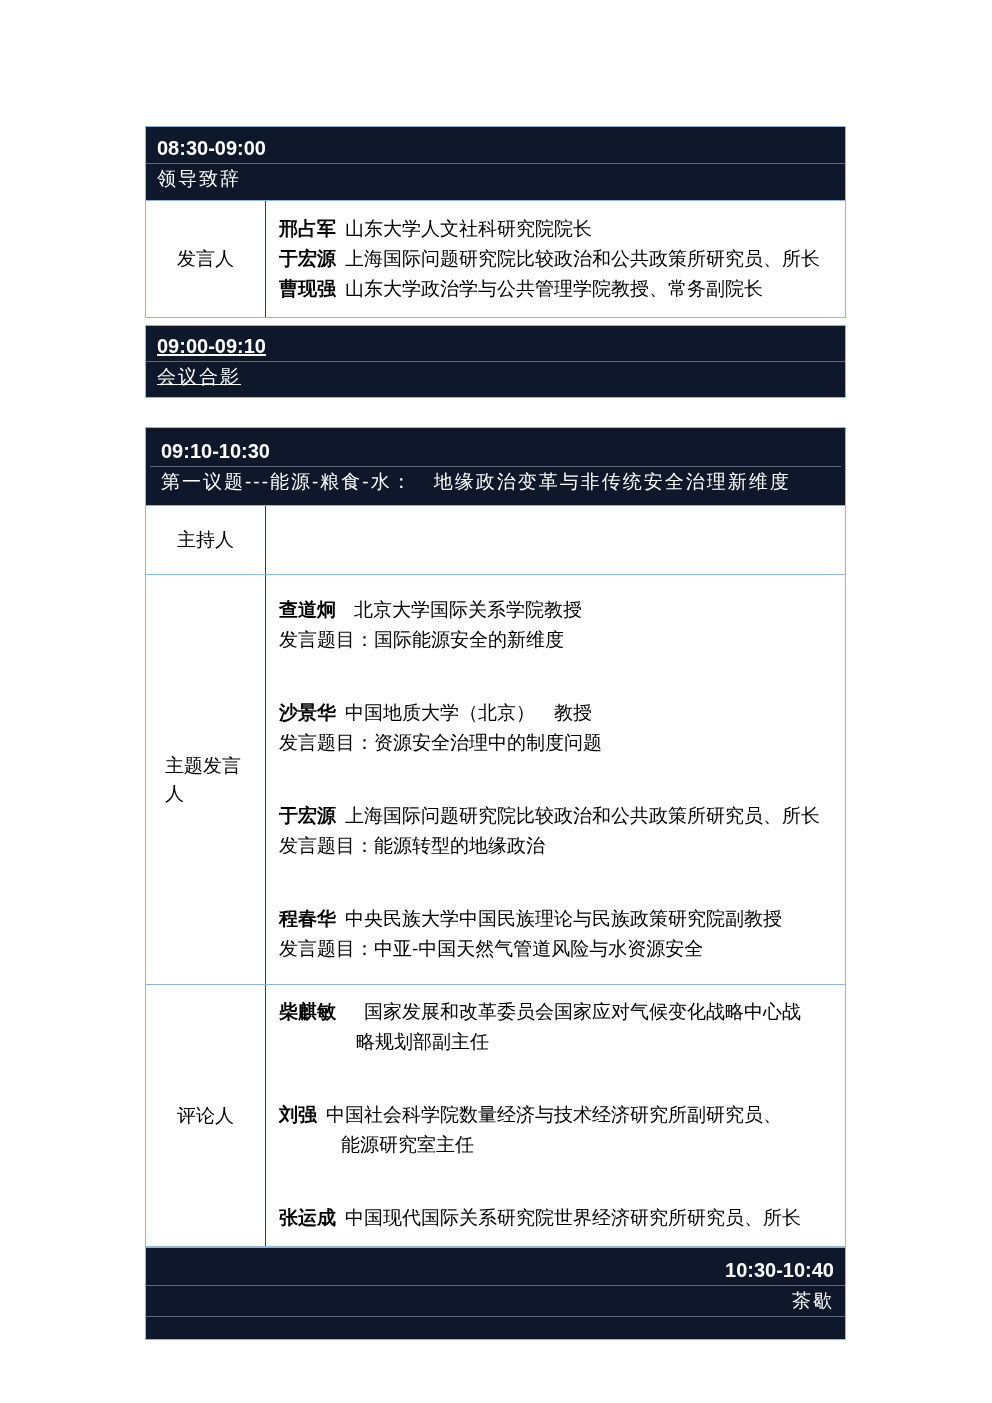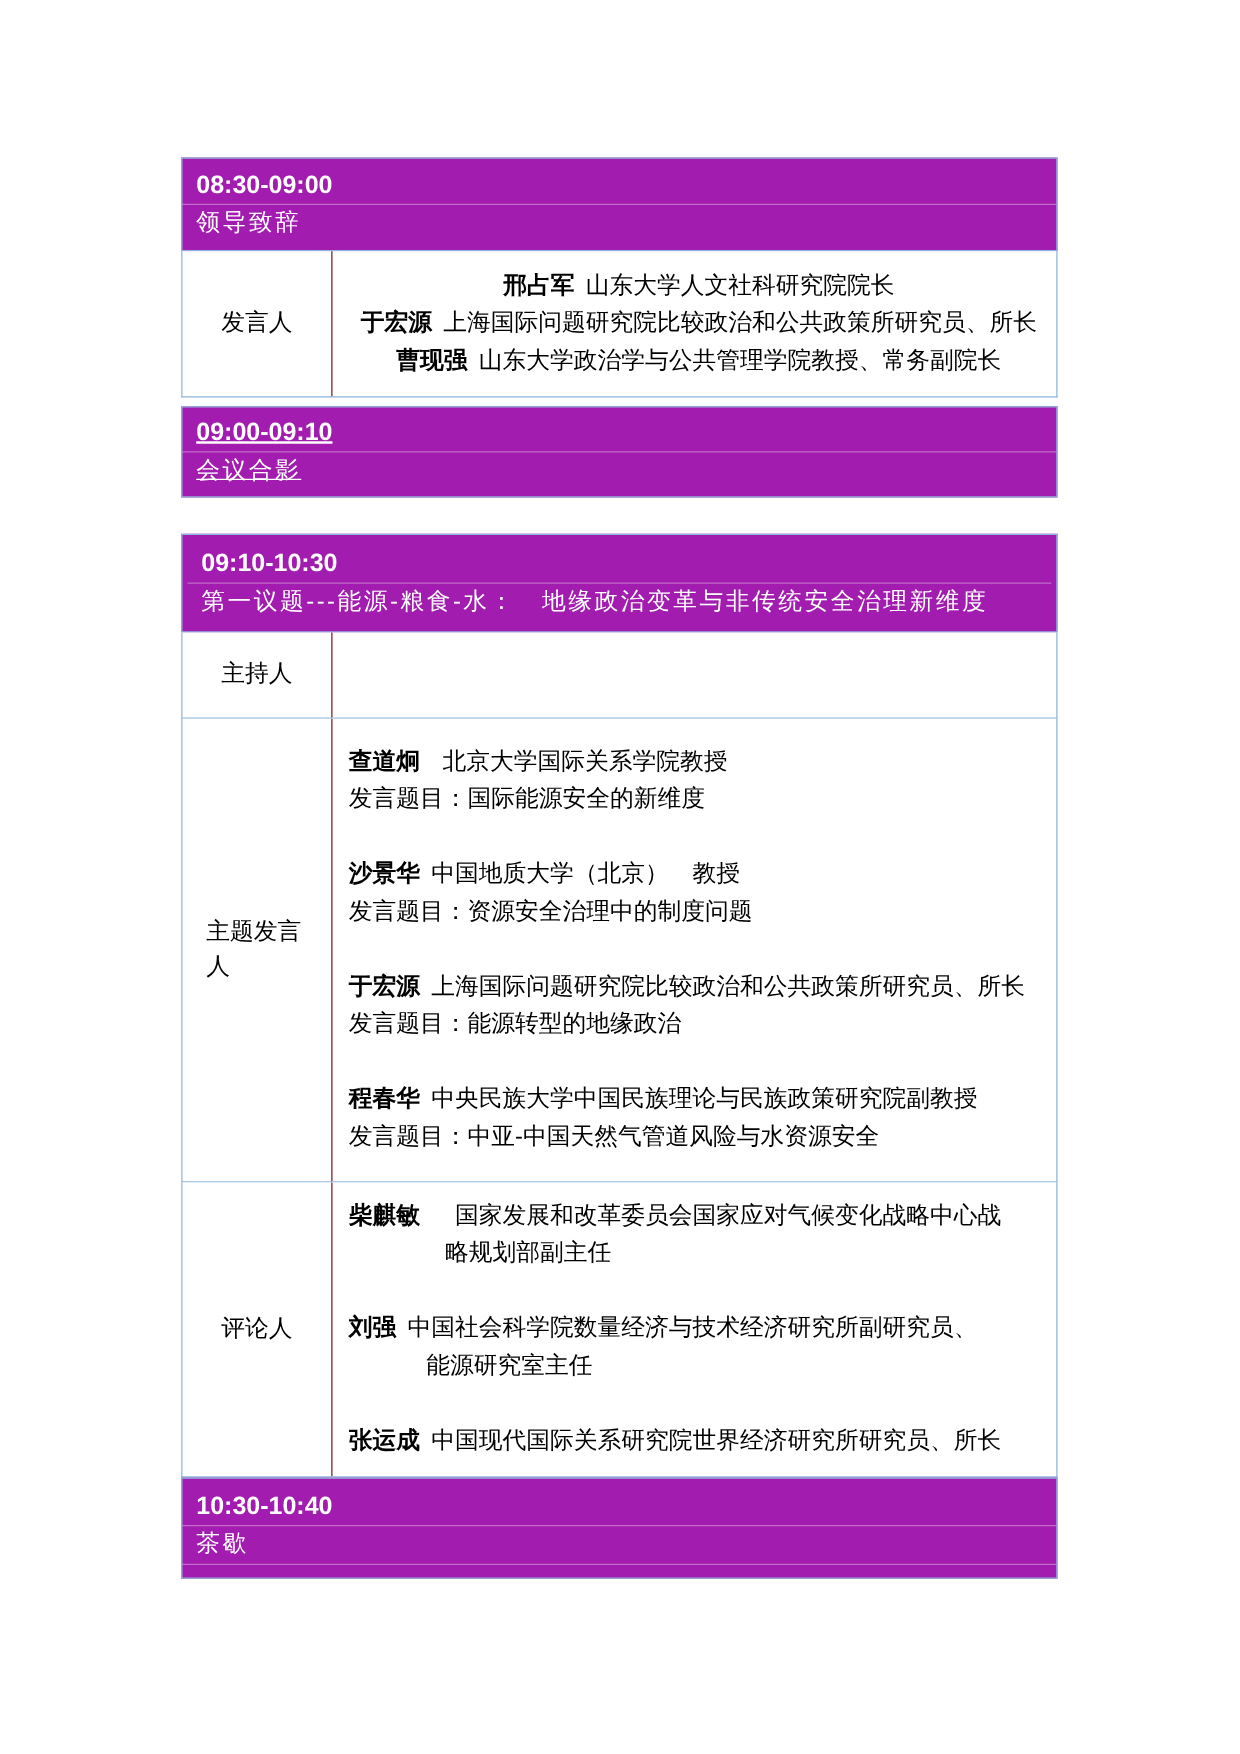--- a/index.html
+++ b/index.html
@@ -7,42 +7,42 @@
   body {
     width: 992px; height: 1403px;
     font-family: "Liberation Sans", "DejaVu Sans", sans-serif;
     color: #000000;
   }
   .page { position: relative; width: 992px; height: 1403px; background: #ffffff; overflow: hidden; }
   .doc { position: absolute; left: 145px; top: 126px; width: 701px; }
 
   
   .tblock {
-    background: #a21caf;
+    background: #0f172a;
     color: #ffffff;
     border: 1px solid #8FB6DC;
   }
   .tblock .tb-time {
     font-weight: bold;
     font-size: 20px;
     line-height: 30px;
     padding: 0 11px;
     border-bottom: 1px solid rgba(255,255,255,0.35);
   }
   .tblock .tb-title {
     font-size: 19px;
     letter-spacing: 2px;
     line-height: 30px;
     padding: 0 11px;
     white-space: nowrap;
   }
   .tblock.b1 { padding: 6px 0; }
   .tblock.b2 { padding: 5px 0; margin-top: 7px; text-decoration: underline; }
   .tblock.b3 { padding: 8px 4px; margin-top: 29px; }
-  .tblock.b4 { padding: 7px 0 0 0; }
+  .tblock.b4 { padding: 7px 0 12px 0; text-align: right; }
   .tblock.b4 .tb-title { border-bottom: 1px solid rgba(255,255,255,0.35); }
   .tblock.b4 .tb-filler { height: 10px; }
 
   
   .trow {
     display: flex;
     border-left: 1px solid #8FB6DC;
     border-right: 1px solid #8FB6DC;
     border-bottom: 1px solid #8FB6DC;
     background: #ffffff;
@@ -58,33 +58,33 @@
     line-height: 28px;
     padding: 20px 19px;
   }
   .content-cell {
     flex: 1 1 auto;
     font-size: 19px;
     line-height: 30px;
     padding-left: 13px;
     padding-right: 6px;
   }
-  .row-speakers     .content-cell { padding-top: 13px; padding-bottom: 13px; text-align: center; }
+  .row-speakers     .content-cell { padding-top: 13px; padding-bottom: 13px; }
   .row-moderator    .content-cell { padding-top: 11px; padding-bottom: 11px; }
   .row-keynote      .content-cell { padding-top: 20px; padding-bottom: 20px; }
   .row-commentators .content-cell { padding-top: 12px; padding-bottom: 13px; }
 
   .line { line-height: 30px; white-space: nowrap; }
   .nm { font-weight: bold; }
   .aff { margin-left: 9px; }
   .aff.w  { margin-left: 18px; }
   .aff.xw { margin-left: 28px; }
   .cont-a { padding-left: 77px; }  
   .cont-b { padding-left: 62px; }  
-  .grp + .grp { margin-top: 30px; }
+  .grp + .grp { margin-top: 43px; }
 </style>
 </head>
 <body>
 
 <div class="page">
   <div class="doc">
 
     <div class="tblock b1">
       <div class="tb-time">08:30-09:00</div>
       <div class="tb-title">领导致辞</div>

